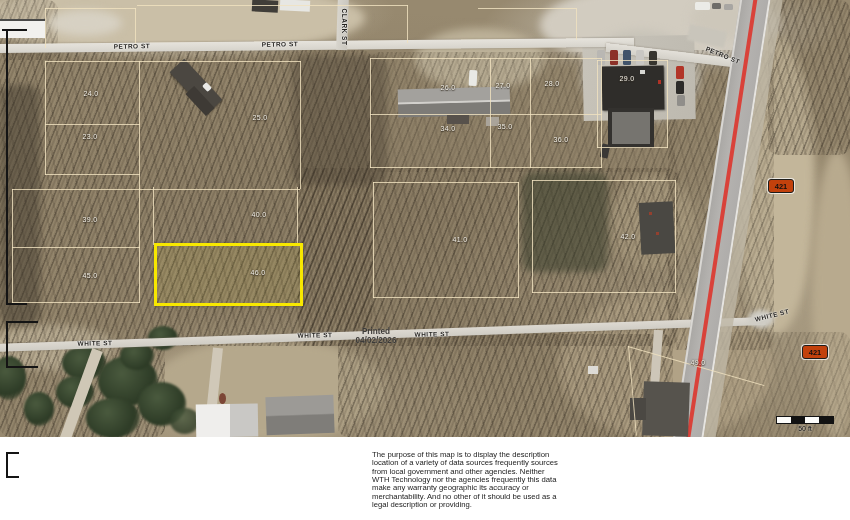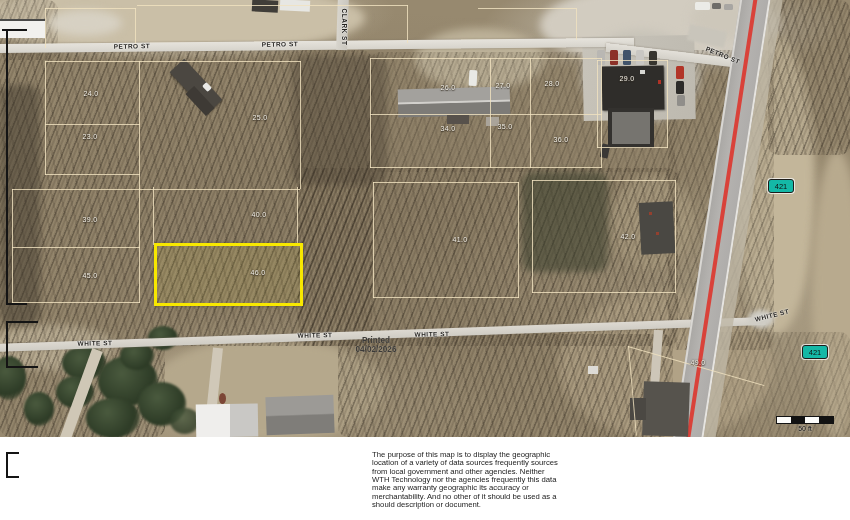--- a/index.html
+++ b/index.html
@@ -16,27 +16,27 @@
   .conif{position:absolute;border-radius:50%;filter:blur(1px);
     background:radial-gradient(circle at 40% 35%, #4a5a3e 0%, #2d3b26 65%, rgba(45,59,38,0) 100%)}
   .soft{position:absolute;border-radius:12px;filter:blur(3px)}
   .bld{position:absolute}
   .car{position:absolute;border-radius:1.5px}
   .road{position:absolute}
   .street-label{position:absolute;font-size:6.5px;font-weight:bold;letter-spacing:.5px;color:#262420;
     white-space:nowrap;text-shadow:0 0 2px rgba(255,255,255,.95),0 0 1px rgba(255,255,255,.9);z-index:40}
   .parcel-label{position:absolute;font-size:7px;color:#f6f3ea;white-space:nowrap;letter-spacing:.3px;
     transform:translate(-50%,-50%);text-shadow:0 0 2px rgba(50,42,32,.95),0 1px 1px rgba(50,42,32,.8);z-index:40}
-  .shield{position:absolute;width:24px;height:12px;transform:translate(-50%,-50%);background:#14b8a6;
-    border:1px solid #1d1d1b;border-radius:3px;font-size:7.5px;font-weight:normal;color:#111;
+  .shield{position:absolute;width:24px;height:12px;transform:translate(-50%,-50%);background:#c2410c;
+    border:1px solid #1d1d1b;border-radius:3px;font-size:7.5px;font-weight:bold;color:#111;
     display:flex;align-items:center;justify-content:center;box-shadow:0 0 0 1px rgba(255,255,255,.7);z-index:45}
   .frame{position:absolute;background:#141414;z-index:60}
   #highlight{position:absolute;left:154px;top:243px;width:143px;height:57px;border:3px solid #f8e800;
     background:rgba(250,240,40,.07);box-shadow:0 0 3px rgba(0,0,0,.25);z-index:30}
-  #printed{position:absolute;left:336px;top:337px;width:80px;text-align:center;font-size:8.2px;
+  #printed{position:absolute;left:336px;top:328px;width:80px;text-align:center;font-size:8.2px;
     line-height:8.8px;font-weight:bold;color:#3b3a38;z-index:42;text-shadow:0 0 1px rgba(225,215,200,.5)}
   #scalebar{position:absolute;left:776px;top:416px;width:58px;height:8px;border:1px solid #121212;
     background:#fdfdfb;z-index:46;box-sizing:border-box}
   #scalebar .seg{position:absolute;top:0;height:100%;background:#121212}
   #scalelabel{position:absolute;left:776px;top:425px;width:58px;text-align:center;font-size:7px;color:#111;
     z-index:46;text-shadow:0 0 2px rgba(255,255,255,.9)}
   #disclaimer{position:absolute;left:372px;top:451px;font-size:7.7px;line-height:8.35px;color:#1b1b1b}
 </style>
 </head>
 <body>
@@ -233,21 +233,21 @@
       <span class="parcel-label" style="left: 698px; top: 362px;">49.0</span>
       <div class="shield" style="left: 781px; top: 186px;">421</div>
       <div class="shield" style="left: 815px; top: 352px;">421</div>
     </div>
 
   <div class="frame" style="left:6px;top:452px;width:2px;height:26px"></div>
   <div class="frame" style="left:6px;top:452px;width:13px;height:2px"></div>
   <div class="frame" style="left:6px;top:476px;width:13px;height:2px"></div>
 
   <div id="disclaimer">
-      <div>The purpose of this map is to display the geographic</div>
+      <div>The purpose of this map is to display the description</div>
       <div>location of a variety of data sources frequently sources</div>
       <div>from local government and other agencies. Neither</div>
       <div>WTH Technology nor the agencies frequently this data</div>
       <div>make any warranty geographic its accuracy or</div>
       <div>merchantability. And no other of it should be used as a</div>
-      <div>should description or document.</div>
+      <div>legal description or providing.</div>
     </div>
 </div>
 
 </body></html>

